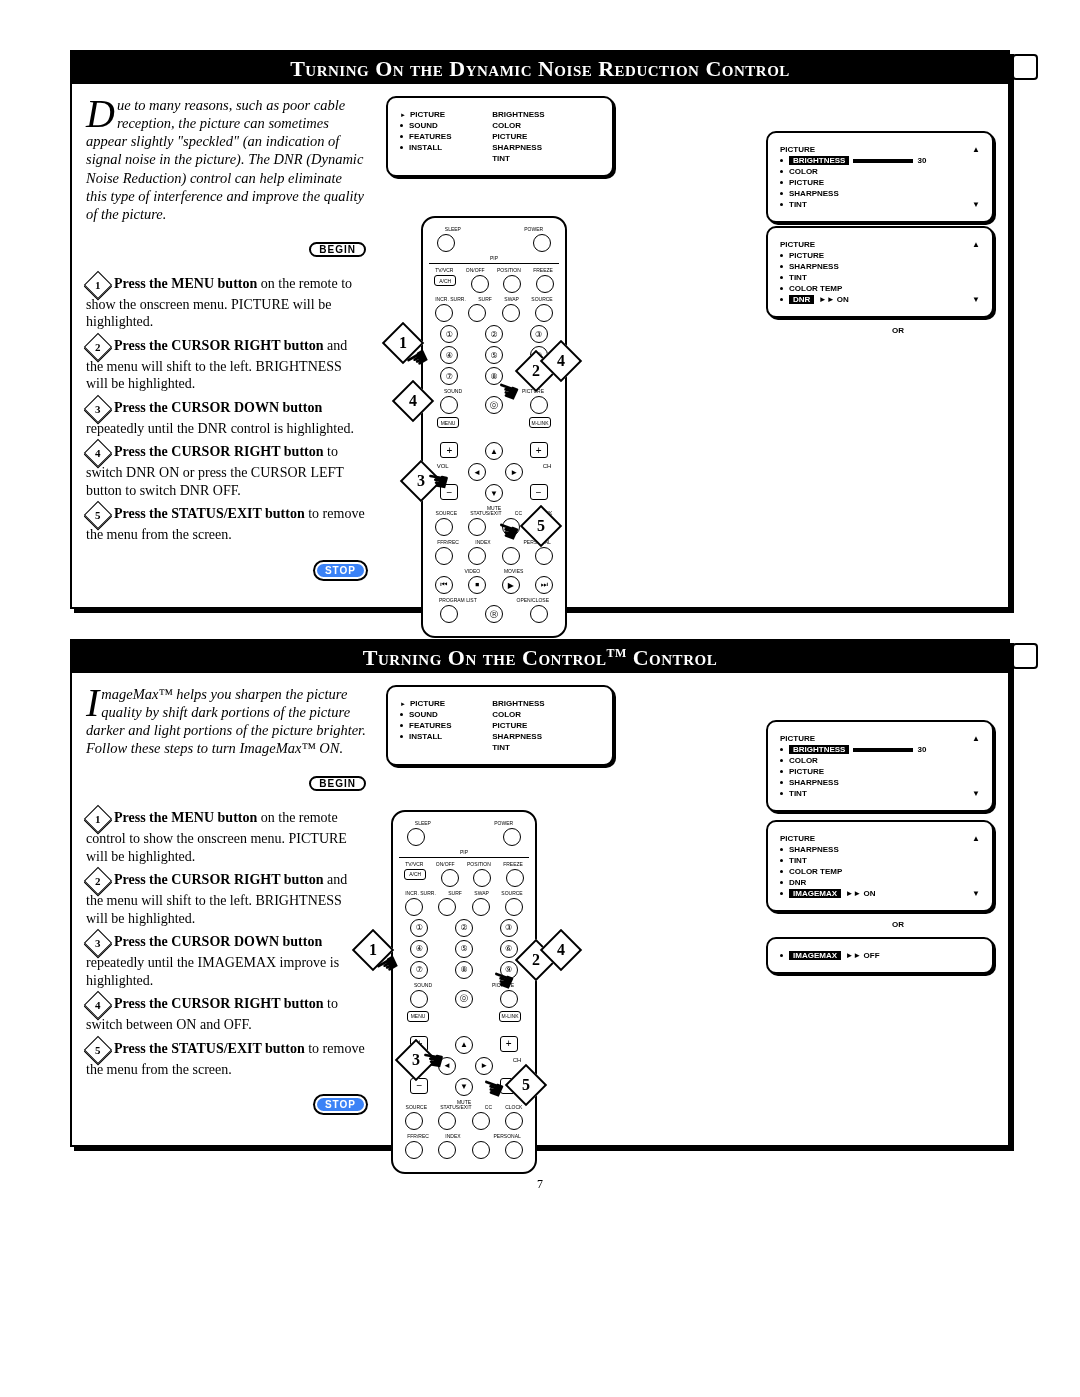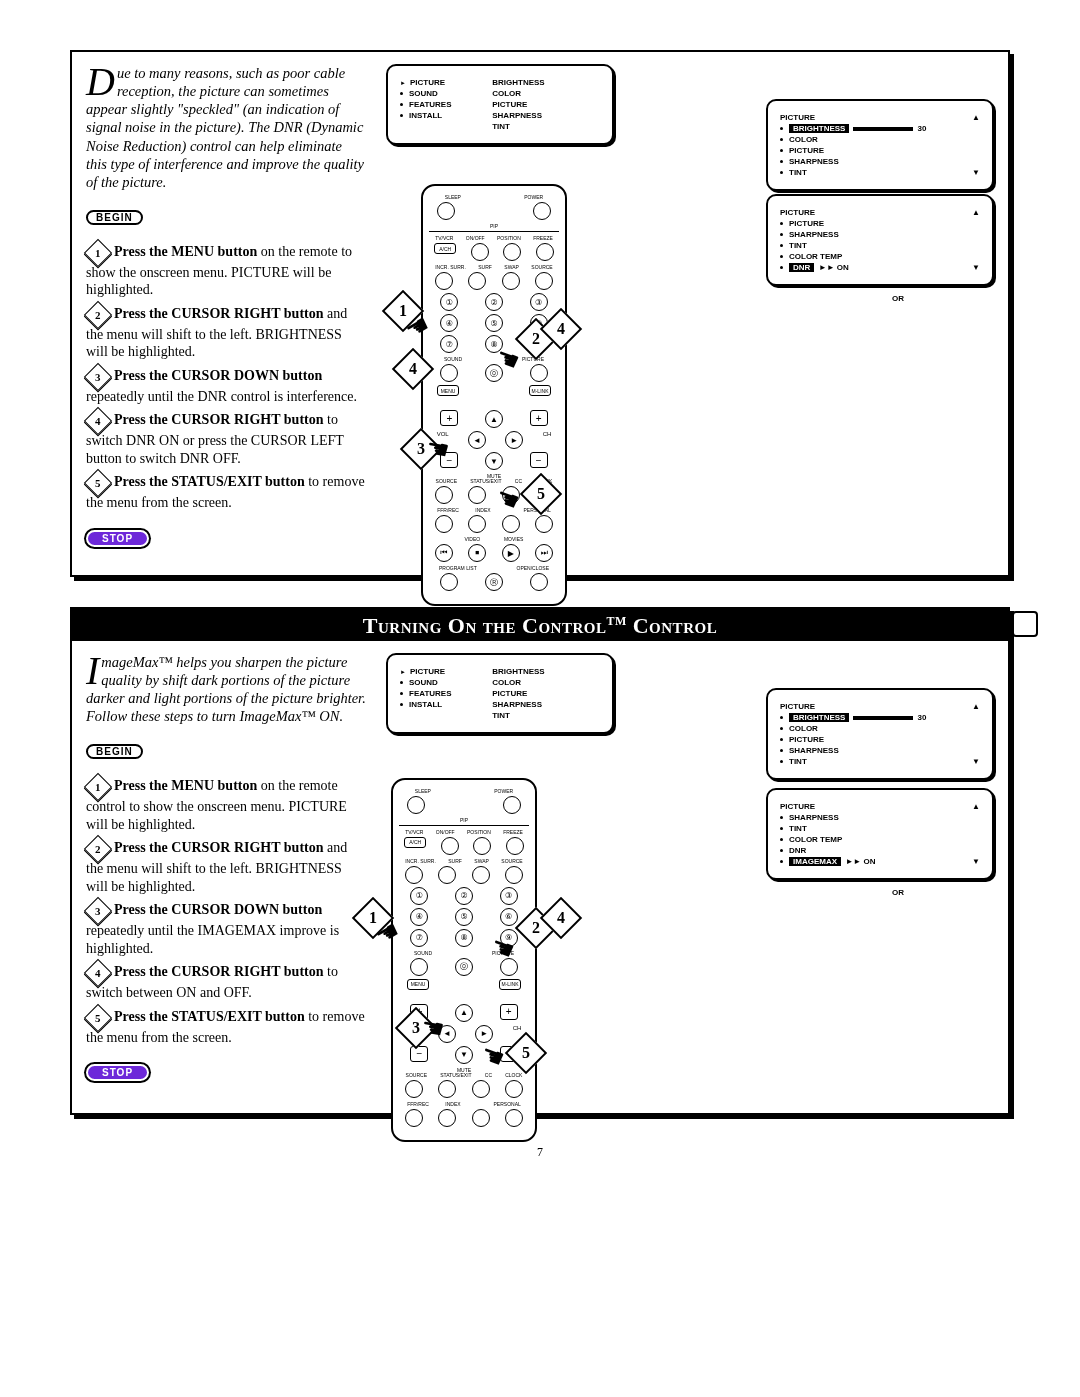--- a/index.html
+++ b/index.html
@@ -55,40 +55,40 @@
   .intro .dropcap {
     float: left;
     font-size: 40px;
     line-height: 32px;
     font-style: italic;
     font-weight: normal;
     margin-right: 2px;
     margin-top: 2px;
   }
   .begin-stop {
-    text-align: left;
+    text-align: right;
     margin: 18px 0;
   }
   .pill {
     display: inline-block;
     border: 2px solid #000;
     border-radius: 12px;
     padding: 0 8px;
     font-family: Arial, sans-serif;
     font-weight: 900;
     font-size: 10px;
     letter-spacing: 1px;
     background: #fff;
   }
   .pill.stop {
-    background: #6d28d9;
+    background: #3b82f6;
     color: #fff;
     border-color: #fff;
     box-shadow: 0 0 0 2px #000;
-    padding: 1px 14px;
+    padding: 1px 8px;
   }
   .step {
     clear: both;
     margin: 6px 0;
     line-height: 1.25;
     font-size: 14px;
   }
   .diamond {
     display: inline-block;
     width: 18px;
@@ -201,30 +201,34 @@
   .page-num {
     text-align:center;
     font-size:12px;
     margin-top:10px;
   }
 </style>
 </head>
 <body>
 
 <div class="section">
+  <div class="title-bar">
+    <span>Turning On the Dynamic Noise Reduction Control</span>
+    <div class="title-tab"></div>
+  </div>
   <div class="body">
     <div class="left">
       <div class="intro">
         <span class="dropcap">D</span><span>ue to many reasons, such as poor cable reception, the picture can sometimes appear slightly "speckled" (an indication of signal noise in the picture). The DNR (Dynamic Noise Reduction) control can help eliminate this type of interference and improve the quality of the picture.</span>
       </div>
       <div class="begin-stop"><span class="pill">BEGIN</span></div>
 
       <div class="step"><span class="diamond"><span>1</span></span><b>Press the MENU button</b><span> on the remote to show the onscreen menu. PICTURE will be highlighted.</span></div>
       <div class="step"><span class="diamond"><span>2</span></span><b>Press the CURSOR RIGHT button</b><span> and the menu will shift to the left. BRIGHTNESS  will be highlighted.</span></div>
-      <div class="step"><span class="diamond"><span>3</span></span><b>Press the CURSOR DOWN button</b><span> repeatedly until the DNR control is interference.</span></div>
+      <div class="step"><span class="diamond"><span>3</span></span><b>Press the CURSOR DOWN button</b><span> repeatedly until the DNR control is highlighted.</span></div>
       <div class="step"><span class="diamond"><span>4</span></span><b>Press the CURSOR RIGHT button</b><span> to switch DNR ON or press the CURSOR LEFT button to switch DNR OFF.</span></div>
       <div class="step"><span class="diamond"><span>5</span></span><b>Press the STATUS/EXIT button</b><span> to remove the menu from the screen.</span></div>
 
       <div class="begin-stop"><span class="pill stop">STOP</span></div>
     </div>
 
     <div class="right">
 
       <div class="osd" style="left:10px; top:0px; width:200px;">
         <div class="col" style="width:90px;">
@@ -480,20 +484,23 @@
       <div class="osd" style="right:0px; top:135px; width:200px;">
         <div class="row"><span>PICTURE</span><span class="updown">▲</span></div>
         <div class="row bullet"><span>SHARPNESS</span></div>
         <div class="row bullet"><span>TINT</span></div>
         <div class="row bullet"><span>COLOR TEMP</span></div>
         <div class="row bullet"><span>DNR</span></div>
         <div class="row bullet"><span class="hl"><span>IMAGEMAX</span></span>&nbsp;&nbsp;►►&nbsp;<span>ON</span><span class="updown">▼</span></div>
       </div>
       <div style="position:absolute; right:90px; top:235px; font-size:8px; font-family:Arial; font-weight:bold;">OR</div>
 
+      <div class="osd" style="right:0px; top:252px; width:200px;">
+        <div class="row bullet"><span class="hl"><span>IMAGEMAX</span></span>&nbsp;&nbsp;►►&nbsp;<span>OFF</span></div>
+      </div>
 
       <div class="remote" style="left:15px; top:125px;">
         <div class="label-row">
             <span>SLEEP</span>
             <span></span>
             <span>POWER</span>
           </div>
         <div class="btn-row">
             <div class="btn"></div>
             <div style="width:40px"></div>

